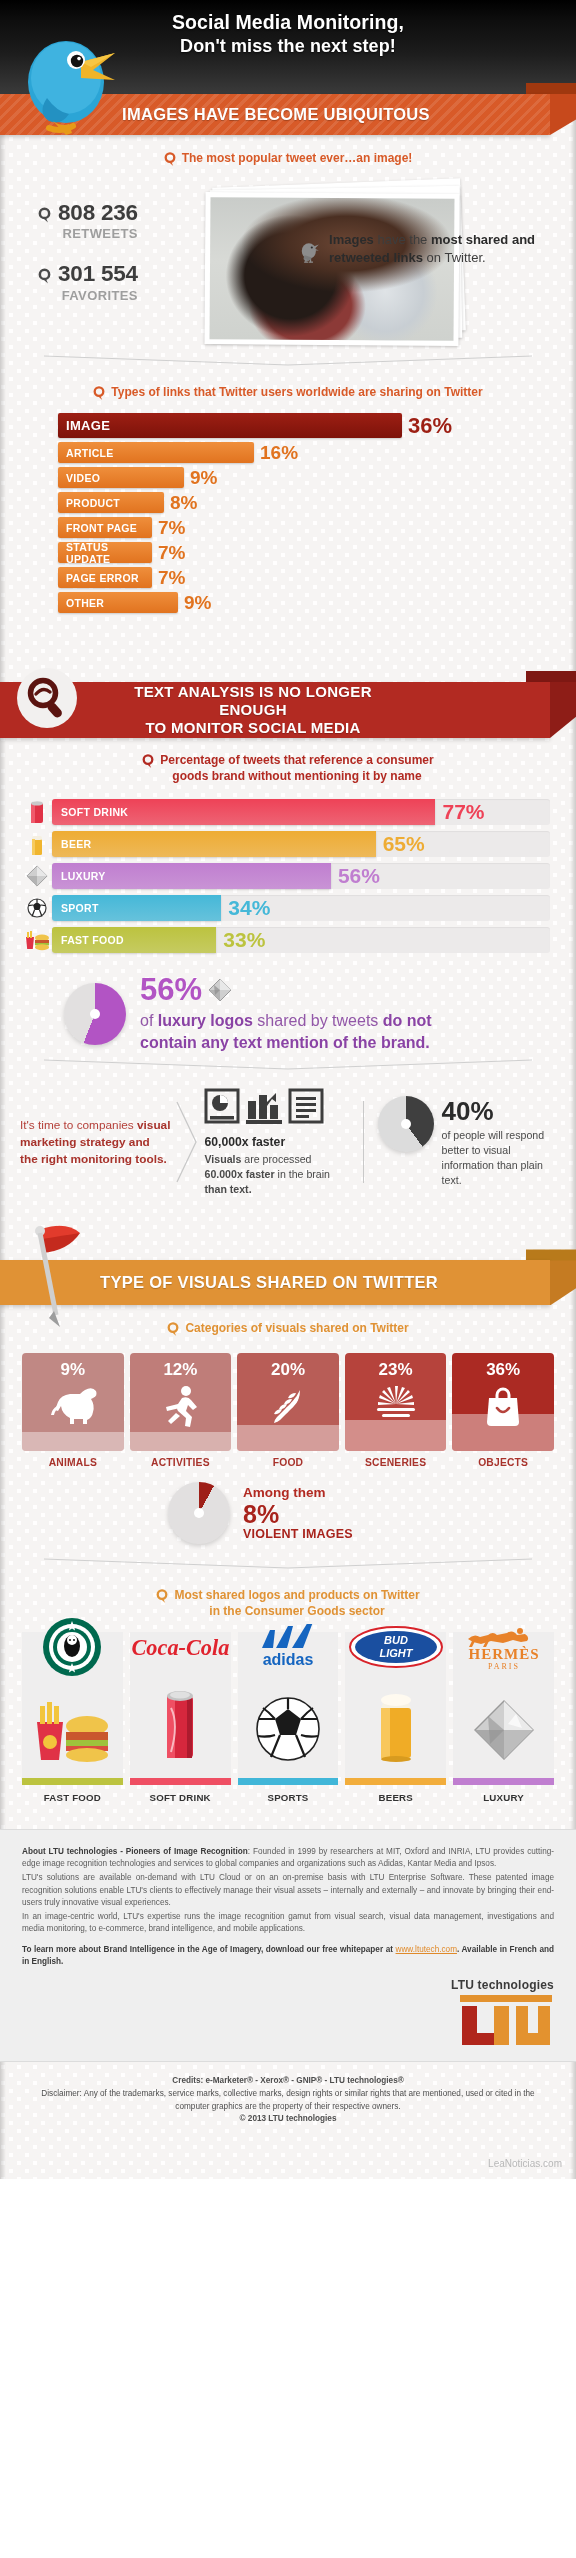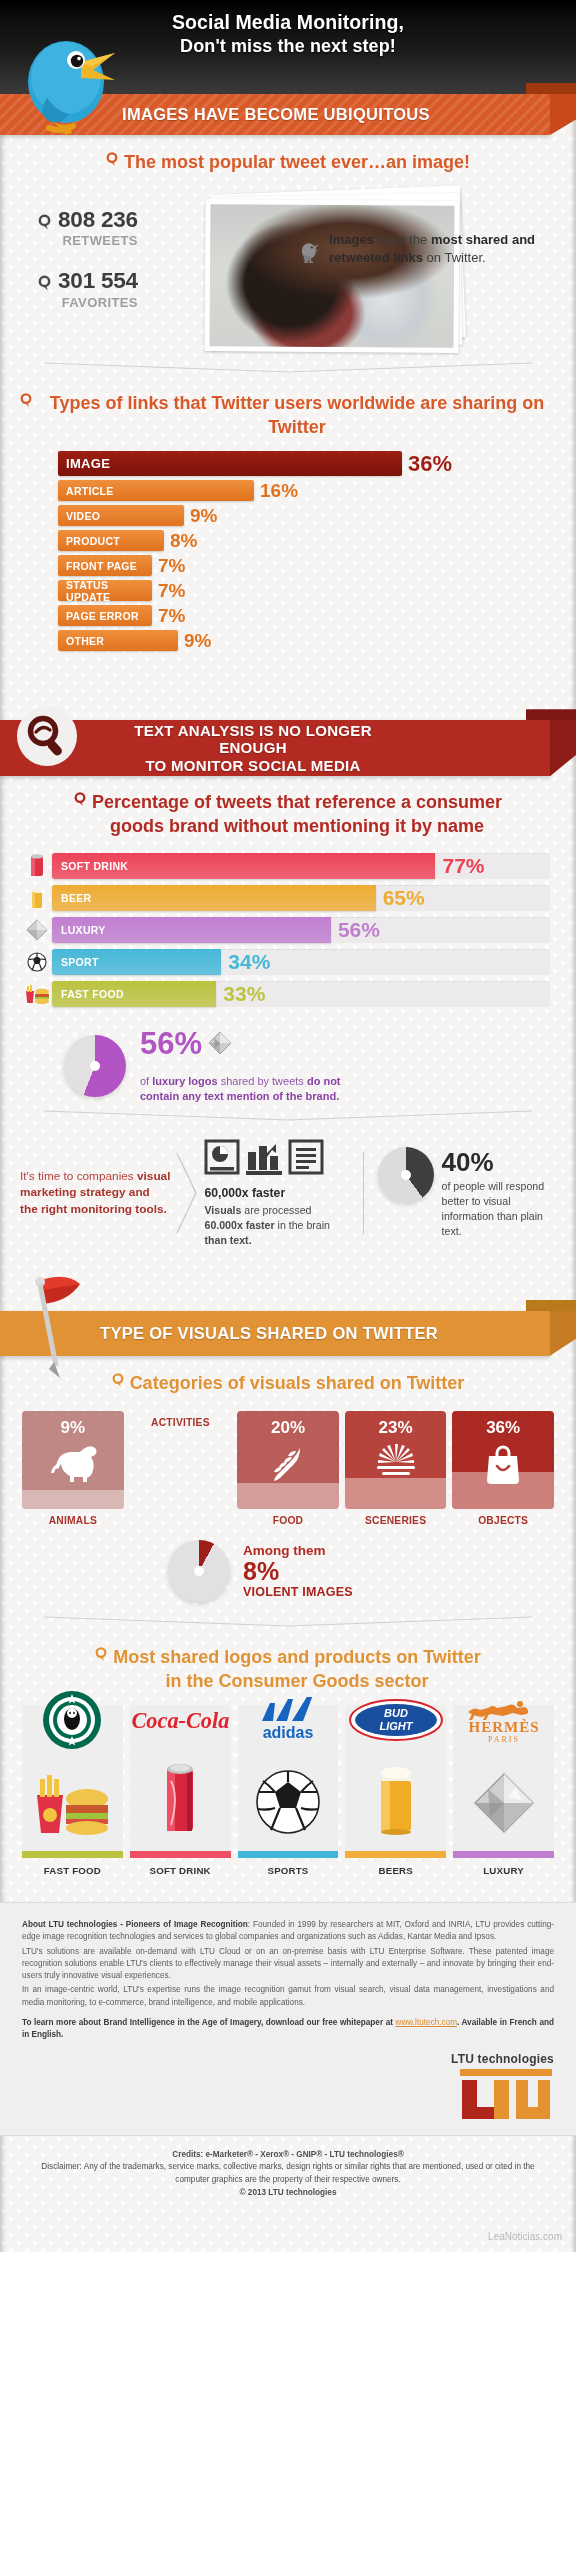--- a/index.html
+++ b/index.html
@@ -80,21 +80,21 @@
   .mag-badge { position:absolute; left:16px; top:-9px; width:62px; height:62px; z-index:6; }
   .flag-pin { position:absolute; left:20px; top:-38px; width:74px; height:108px; z-index:6; }
 
   
   .sec { position:relative; padding: 0 0 10px; }
   .q-head {
     display:flex; align-items:flex-start; justify-content:center;
     gap:6px; padding: 16px 20px 10px; text-align:center;
   }
   .q-head .qicon { flex:0 0 auto; margin-top:1px; }
-  .q-head .qtxt { font-size:18px; font-weight:bold; line-height:1.3; }
+  .q-head .qtxt { font-size:12px; font-weight:bold; line-height:1.3; }
   .c-orange { color:#d85a28; }
   .c-red { color:#b22a22; }
   .c-gold { color:#e09235; }
 
   
   .tweet-block { display:flex; padding: 2px 24px 6px; align-items:center; }
   .tweet-stats { width: 185px; padding-left:14px; }
   .stat { display:flex; align-items:flex-start; gap:7px; margin-bottom:22px; }
   .stat .num { font-size:22.5px; font-weight:bold; color:#3d3d3d; line-height:1; letter-spacing:-.2px;}
   .stat .lbl { font-size:13px; color:#9e9e9e; font-weight:bold; letter-spacing:.4px; text-align:right; margin-top:2px;}
@@ -144,21 +144,21 @@
     box-shadow: 0 1px 2px rgba(0,0,0,.15);}
   .cgval { position:absolute; top:50%; transform:translateY(-52%); font-size:21px; font-weight:bold; }
 
   
   .donut-row { display:flex; align-items:center; gap:14px; padding: 16px 30px 4px 64px; }
   .donut { width:62px; height:62px; border-radius:50%; position:relative; flex:0 0 62px;
     filter: drop-shadow(0 2px 2px rgba(0,0,0,.15)); }
   .donut::after { content:''; position:absolute; left:50%; top:50%; width:10px; height:10px;
     margin:-5px 0 0 -5px; background:#fff; border-radius:50%; }
   .donut-txt .big { font-size:31px; font-weight:bold; color:#b254c4; line-height:1; display:flex; align-items:center; gap:6px;}
-  .donut-txt .sub { font-size:11px; color:#9257a8; line-height:1.35; margin-top:15px; }
+  .donut-txt .sub { font-size:16px; color:#9257a8; line-height:1.35; margin-top:5px; }
   .donut-txt .sub b { color:#8a43a5; }
 
   
   .facts { display:flex; padding: 14px 16px 8px 20px; align-items:center; gap:4px;}
   .fact-a { width:165px; font-size:11.8px; line-height:1.42; color:#b5403a; }
   .fact-a b { color:#a8332c; }
   .chev { width:26px; height:88px; flex:0 0 26px; }
   .fact-b { width:158px; }
   .fact-b .hd { font-size:12.2px; font-weight:bold; color:#2b2b2b; margin:4px 0 3px; }
   .fact-b .bd { font-size:10.6px; line-height:1.42; color:#4a4a4a; }
@@ -545,20 +545,30 @@
             <div class="card-pct">9%</div>
             <div class="card-ico"><svg width="52" height="40" viewBox="0 0 52 40" fill="#fff">
                 <path d="M38 6 q7 -4 11 1 q2 5 -3 7 l-2 1 q4 6 2 13 q-1 6 -6 8 l0 4 h-4 l0 -5 h-9 l0 5 h-4 l0 -6 q-8 -4 -9 -12 l-3 5 -3 -1 3 -8 q3 -7 12 -8 l10 0 q3 -3 5 -4 z"></path>
                 <path d="M10 22 q-5 3 -6 9 l3 0 q1 -5 5 -7z"></path>
               </svg></div>
             <div class="card-foot" style="height: 20%;"></div>
           </div>
           <div class="card-lbl">ANIMALS</div>
         </div>
         <div class="card">
+          <div class="card-box" style="background: rgb(191, 125, 121);">
+            <div class="card-pct">12%</div>
+            <div class="card-ico"><svg width="44" height="44" viewBox="0 0 44 44" fill="#fff">
+                <circle cx="28" cy="7" r="5"></circle>
+                <path d="M24 14 q6 -2 9 2 l6 7 -4 3 -5 -5 -2 6 6 6 -2 10 -5 -1 1 -8 -8 -7 q-2 -3 0 -7z"></path>
+                <path d="M20 20 l-12 3 1 4 13 -3z"></path>
+                <path d="M18 29 l-8 8 3 3 9 -8z"></path>
+              </svg></div>
+            <div class="card-foot" style="height: 20%;"></div>
+          </div>
           <div class="card-lbl">ACTIVITIES</div>
         </div>
         <div class="card">
           <div class="card-box" style="background: rgb(184, 93, 87);">
             <div class="card-pct">20%</div>
             <div class="card-ico"><svg width="44" height="44" viewBox="0 0 44 44" fill="#fff">
                 <path d="M34 6 q-3 7 -9 13 l-14 14 q-2 2 -3 6 4 -1 6 -3 l14 -14 q6 -6 6 -16z"></path>
                 <path d="M30 9 q-6 0 -8 5 6 1 8 -5z"></path>
                 <path d="M26 15 q-6 0 -8 5 6 1 8 -5z"></path>
                 <path d="M21 20 q-6 0 -8 5 6 1 8 -5z"></path>

